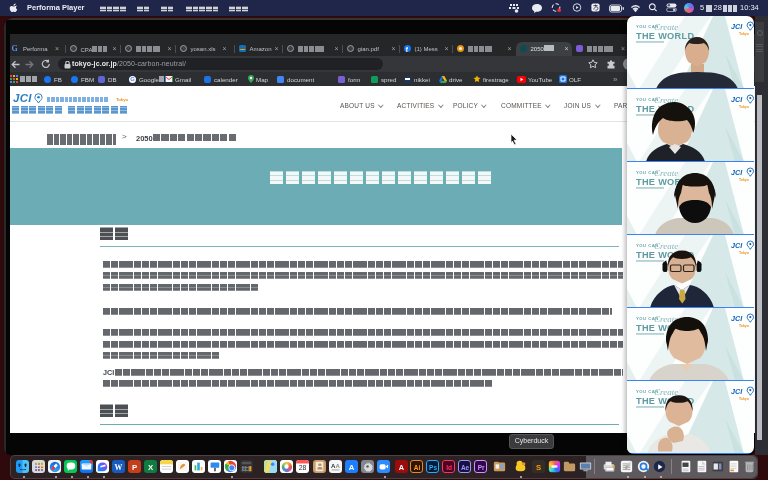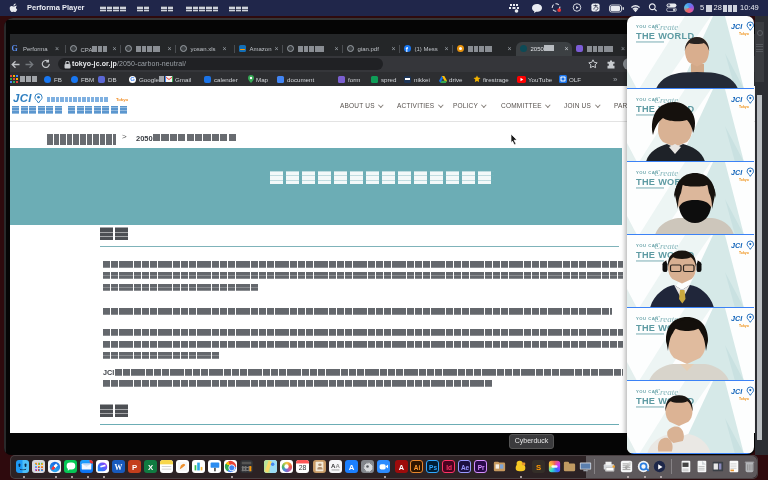--- a/index.html
+++ b/index.html
@@ -284,21 +284,21 @@
       <rect x="0.5" y="0.5" width="12" height="4.6" rx="2.3" fill="#e8eaf0"></rect>
       <rect x="0.5" y="5.9" width="12" height="4.6" rx="2.3" fill="none" stroke="#cfd2da" stroke-width="0.9"></rect>
       <circle cx="3.2" cy="2.8" r="1.6" fill="#555b77"></circle>
       <circle cx="9.8" cy="8.2" r="1.6" fill="#cfd2da"></circle>
     </svg>
  <div class="mi" style="left:684px;top:3px;width:10px;height:10px;border-radius:50%;background:conic-gradient(#4a8df0,#8a5ae8,#e05a9a,#e8645a,#57c2e8,#4a8df0)"></div>
  <div class="mtxt" style="left:700px;">5</div>
  <div class="jp" style="left:705.5px;top:5px;width:6.5px;height:7px;background:rgba(236,240,246,.85)"></div>
  <div class="mtxt" style="left:713.5px;">28</div>
  <div class="jp" style="left:723px;top:5px;width:15px;height:7px;background:repeating-linear-gradient(90deg,rgba(236,240,246,.85) 0 4.2px,transparent 4.2px 5px)"></div>
- <div class="mtxt" style="left:740px;">10:49</div>
+ <div class="mtxt" style="left:740px;">10:34</div>
 </div>
 <div class="abs" style="left:755px;top:16px;width:13px;height:439px;background:#2c2e33">
 <div style="position:absolute;left:2px;top:79px;width:5px;height:345px;background:#b9bdc1"></div>
 <div style="position:absolute;left:0px;top:6px;width:9px;height:60px;background:#3a3c40"></div>
 <div style="position:absolute;left:1.5px;top:14px;width:6px;height:6px;border-radius:50%;border:1px solid #5c5f64;box-sizing:border-box"></div>
     <div style="position:absolute;left:1px;top:28px;width:7px;height:8px;background:repeating-linear-gradient(0deg,#54575c 0 1px,transparent 1px 2.5px)"></div>
 </div>
 <div class="abs" id="vpanel">
 <div class="tile" style="top:0">
 <svg width="127" height="73" viewBox="0 0 127 73">

